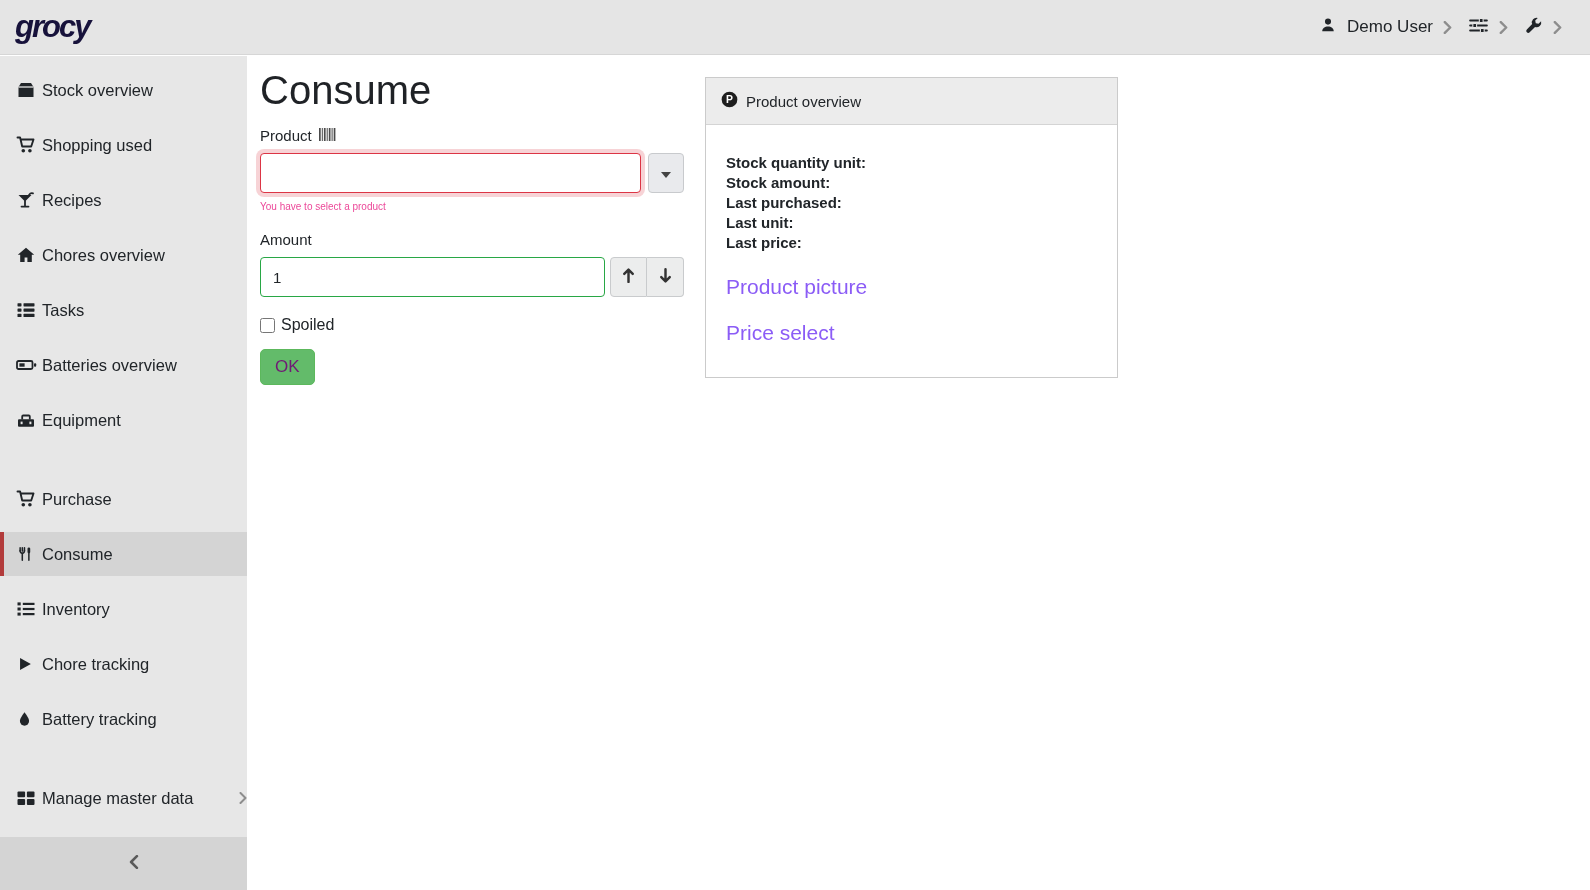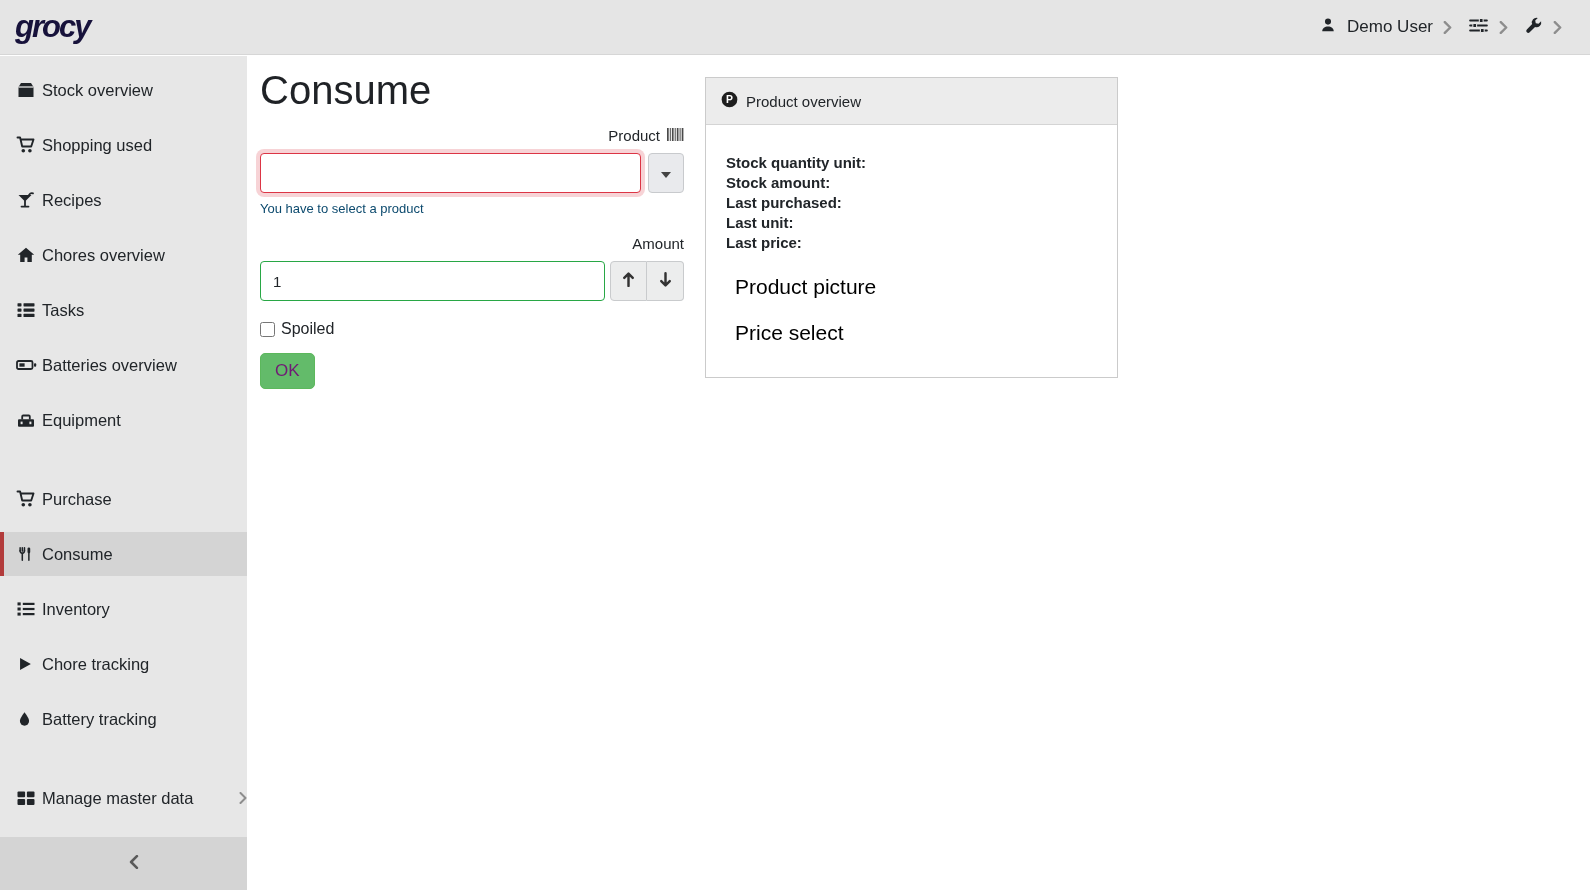--- a/index.html
+++ b/index.html
@@ -57,37 +57,37 @@
 
   
   .main {
     position: absolute; top: 56px; left: 247px; right: 0; bottom: 0;
     background: #fff; padding: 8px 0 0 13px;
     display: flex; align-items: flex-start;
   }
   .form-col { width: 424px; }
   .page-title { font-size: 40px; font-weight: 500; color: #1f2226; margin: 4px 0 14px 0; }
 
-  .field-label { font-size: 15px; display: flex; align-items: center; gap: 7px; margin-bottom: 9px; justify-content: flex-end; }
+  .field-label { font-size: 15px; display: flex; align-items: center; gap: 7px; margin-bottom: 9px; }
   .input-row { display: flex; align-items: stretch; }
   .text-input {
     height: 40px; font-size: 15px; padding: 0 12px;
     border-radius: 4px; outline: none; background: #fff;
     font-family: "Liberation Sans", sans-serif; color: #212529;
   }
   .product-input {
     flex: 1; border: 1px solid #dc3545;
     box-shadow: 0 0 0 4px rgba(220,53,69,.22);
   }
   .combo-btn {
     width: 36px; margin-left: 7px; height: 40px;
     background: #e9eaed; border: 1px solid #c8cacd; border-radius: 4px;
     display: flex; align-items: center; justify-content: center; cursor: pointer;
   }
-  .error-text { color: #0c4a6e; font-size: 13px; margin-top: 8px; }
+  .error-text { color: #ec4899; font-size: 10px; margin-top: 8px; }
 
   .amount-block { margin-top: 19px; }
   .amount-input { width: 345px; border: 1px solid #28a745; }
   .spin-btn {
     width: 37px; height: 40px; background: #eceded; border: 1px solid #c9cbcd;
     display: flex; align-items: center; justify-content: center; cursor: pointer;
   }
   .spin-btn.up { margin-left: 5px; border-radius: 4px 0 0 4px; }
   .spin-btn.down { border-left: none; border-radius: 0 4px 4px 0; }
 
@@ -105,21 +105,21 @@
   
   .right-col { margin-left: 21px; margin-top: 13px; width: 413px; }
   .card { border: 1px solid #cbcbcb; background: #fff; }
   .card-header {
     background: #ececec; border-bottom: 1px solid #d4d4d4;
     padding: 13px 15px; display: flex; align-items: center; gap: 8px;
     font-size: 15px;
   }
   .card-body { padding: 28px 15px 32px 20px; }
   .ov-field { font-size: 15px; font-weight: bold; line-height: 20px; }
-  .ov-section { font-size: 21px; font-weight: 500; margin-top: 22px; color: #000000; margin-left: 9px; }
+  .ov-section { font-size: 21px; font-weight: 500; margin-top: 22px; color: #8b5cf6; }
 </style>
 </head>
 <body>
 
 <div class="screen">
 
   <div class="header">
     <div class="logo">grocy</div>
     <div class="hdr-right">
       <div class="hdr-group">

